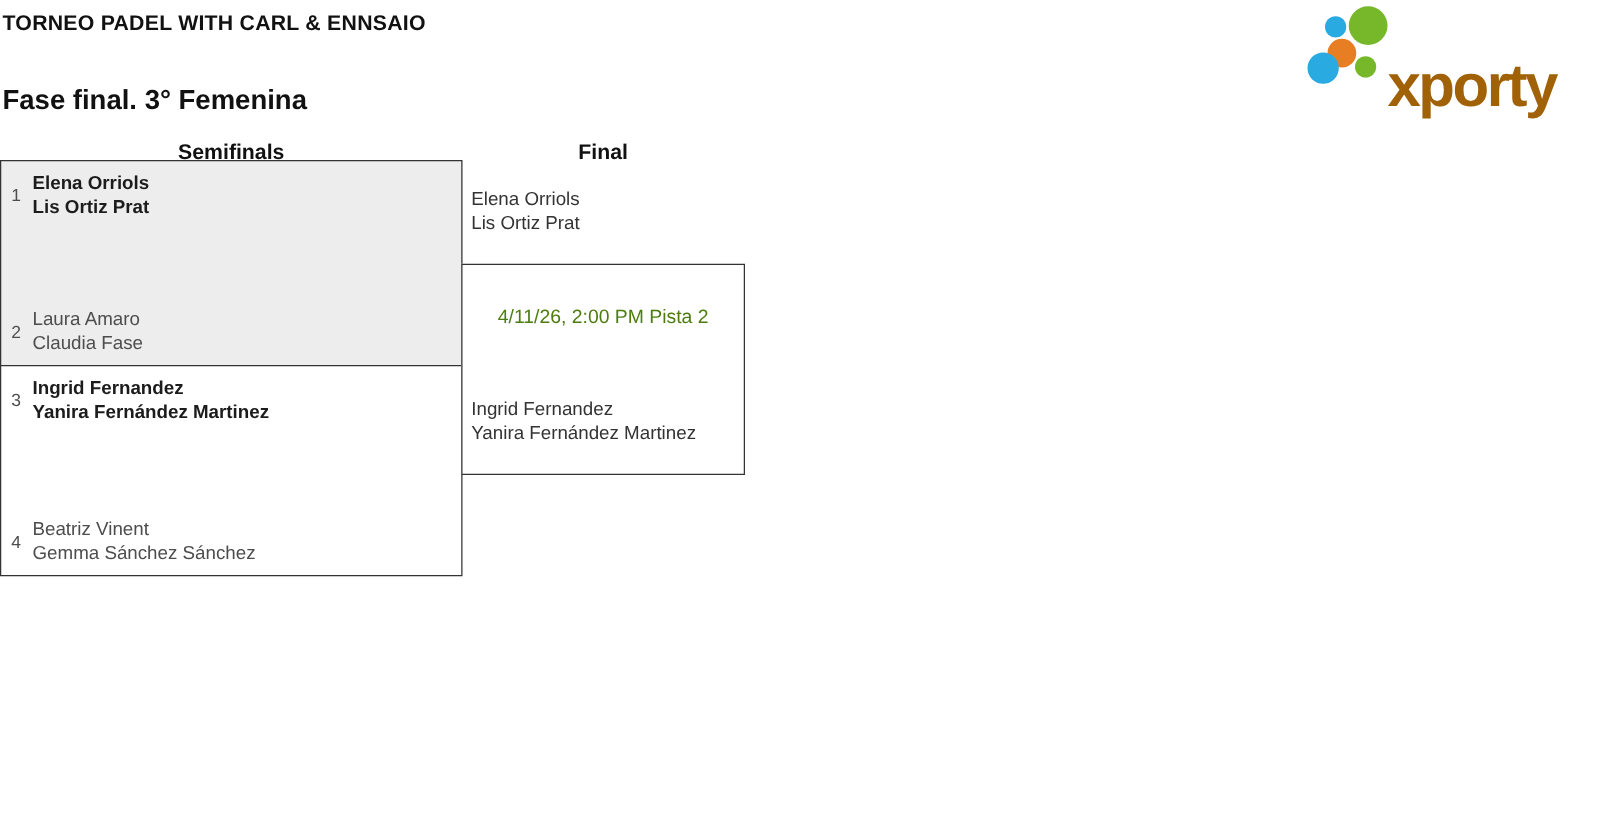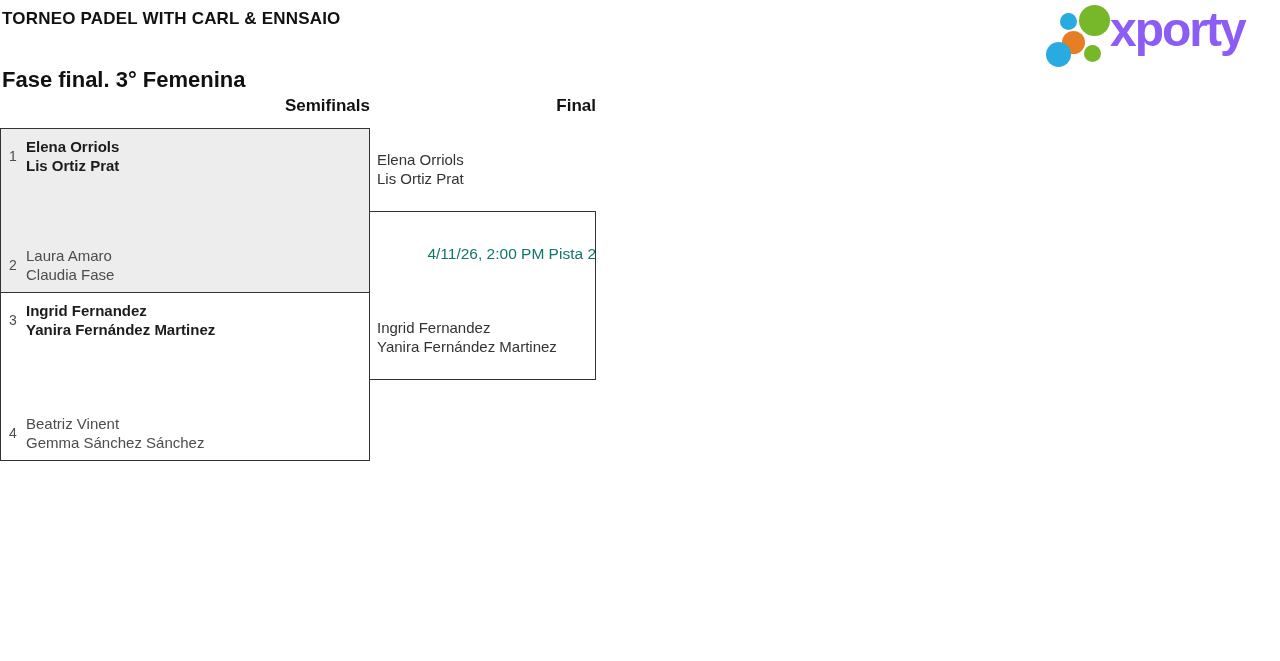--- a/index.html
+++ b/index.html
@@ -16,21 +16,21 @@
   .dot { position: absolute; border-radius: 50%; }
   .dot.blue-small  { left: 20px; top: 13px; width: 17px; height: 17px; }
   .dot.green-large { left: 39px; top: 5px;  width: 31px; height: 31px; }
   .dot.orange-mid  { left: 22px; top: 31px; width: 23px; height: 23px; }
   .dot.blue-large  { left: 6px;  top: 42px; width: 25px; height: 25px; }
   .dot.green-small { left: 44px; top: 45px; width: 17px; height: 17px; }
   .wordmark { position: absolute; left: 70px; top: 2px; font-size: 48px; font-weight: bold;
               letter-spacing: -2px; }
 
   
-  .round-header { position: absolute; top: 96px; text-align: right; font-size: 17px;
+  .round-header { position: absolute; top: 112px; text-align: center; font-size: 17px;
                   font-weight: bold; color: #111111; }
   .round-header.semis { left: 0; width: 370px; }
   .round-header.final { left: 369px; width: 227px; }
 
   .match-box { position: absolute; left: 0; width: 370px; border: 1.5px solid #333333;
                display: flex; flex-direction: column; justify-content: space-between;
                padding: 8px 8px 8px 8px; }
   .match-box.sf1 { top: 128px; height: 165px; background: #ededed; }
   .match-box.sf2 { top: 291.5px; height: 169.5px; background: #ffffff; }
 
@@ -44,38 +44,38 @@
   .score { text-align: center; font-size: 16px; color: #333333; }
 
   .final-team { position: absolute; left: 377px; font-size: 15px; line-height: 19px;
                 color: #333333; }
   .final-team.top { top: 150px; }
   .final-team.bottom { top: 318px; }
   .final-team div { white-space: nowrap; }
 
   .final-box { position: absolute; left: 369px; top: 211px; width: 226.5px; height: 168.5px;
                border: 1.5px solid #333333; background: #ffffff; }
-  .match-info { position: absolute; left: 369px; top: 245px; width: 227px; text-align: right;
-                font-size: 15.5px; color: #0f766e; }
+  .match-info { position: absolute; left: 369px; top: 245px; width: 227px; text-align: center;
+                font-size: 15.5px; color: #4d7c0f; }
 </style>
 </head>
 <body>
 
 <div class="titles">
   <div class="page-title">TORNEO PADEL WITH CARL &amp; ENNSAIO</div>
   <div class="page-subtitle">Fase final. 3° Femenina</div>
 </div>
 
 <div class="logo">
   <span class="dot blue-small" style="background: rgb(41, 171, 226);"></span>
   <span class="dot green-large" style="background: rgb(118, 184, 42);"></span>
   <span class="dot orange-mid" style="background: rgb(232, 126, 35);"></span>
   <span class="dot blue-large" style="background: rgb(41, 171, 226);"></span>
   <span class="dot green-small" style="background: rgb(118, 184, 42);"></span>
-  <span class="wordmark" style="color: #8b5cf6;">xporty</span>
+  <span class="wordmark" style="color: #a16207; margin-top: 40px;">xporty</span>
 </div>
 
 <div class="round-header semis">Semifinals</div>
 <div class="round-header final">Final</div>
 
 <div class="match-box sf1">
   <div class="team-row">
     <span class="seed">1</span>
     <div class="team-names winner">
       <div>Elena Orriols</div>

